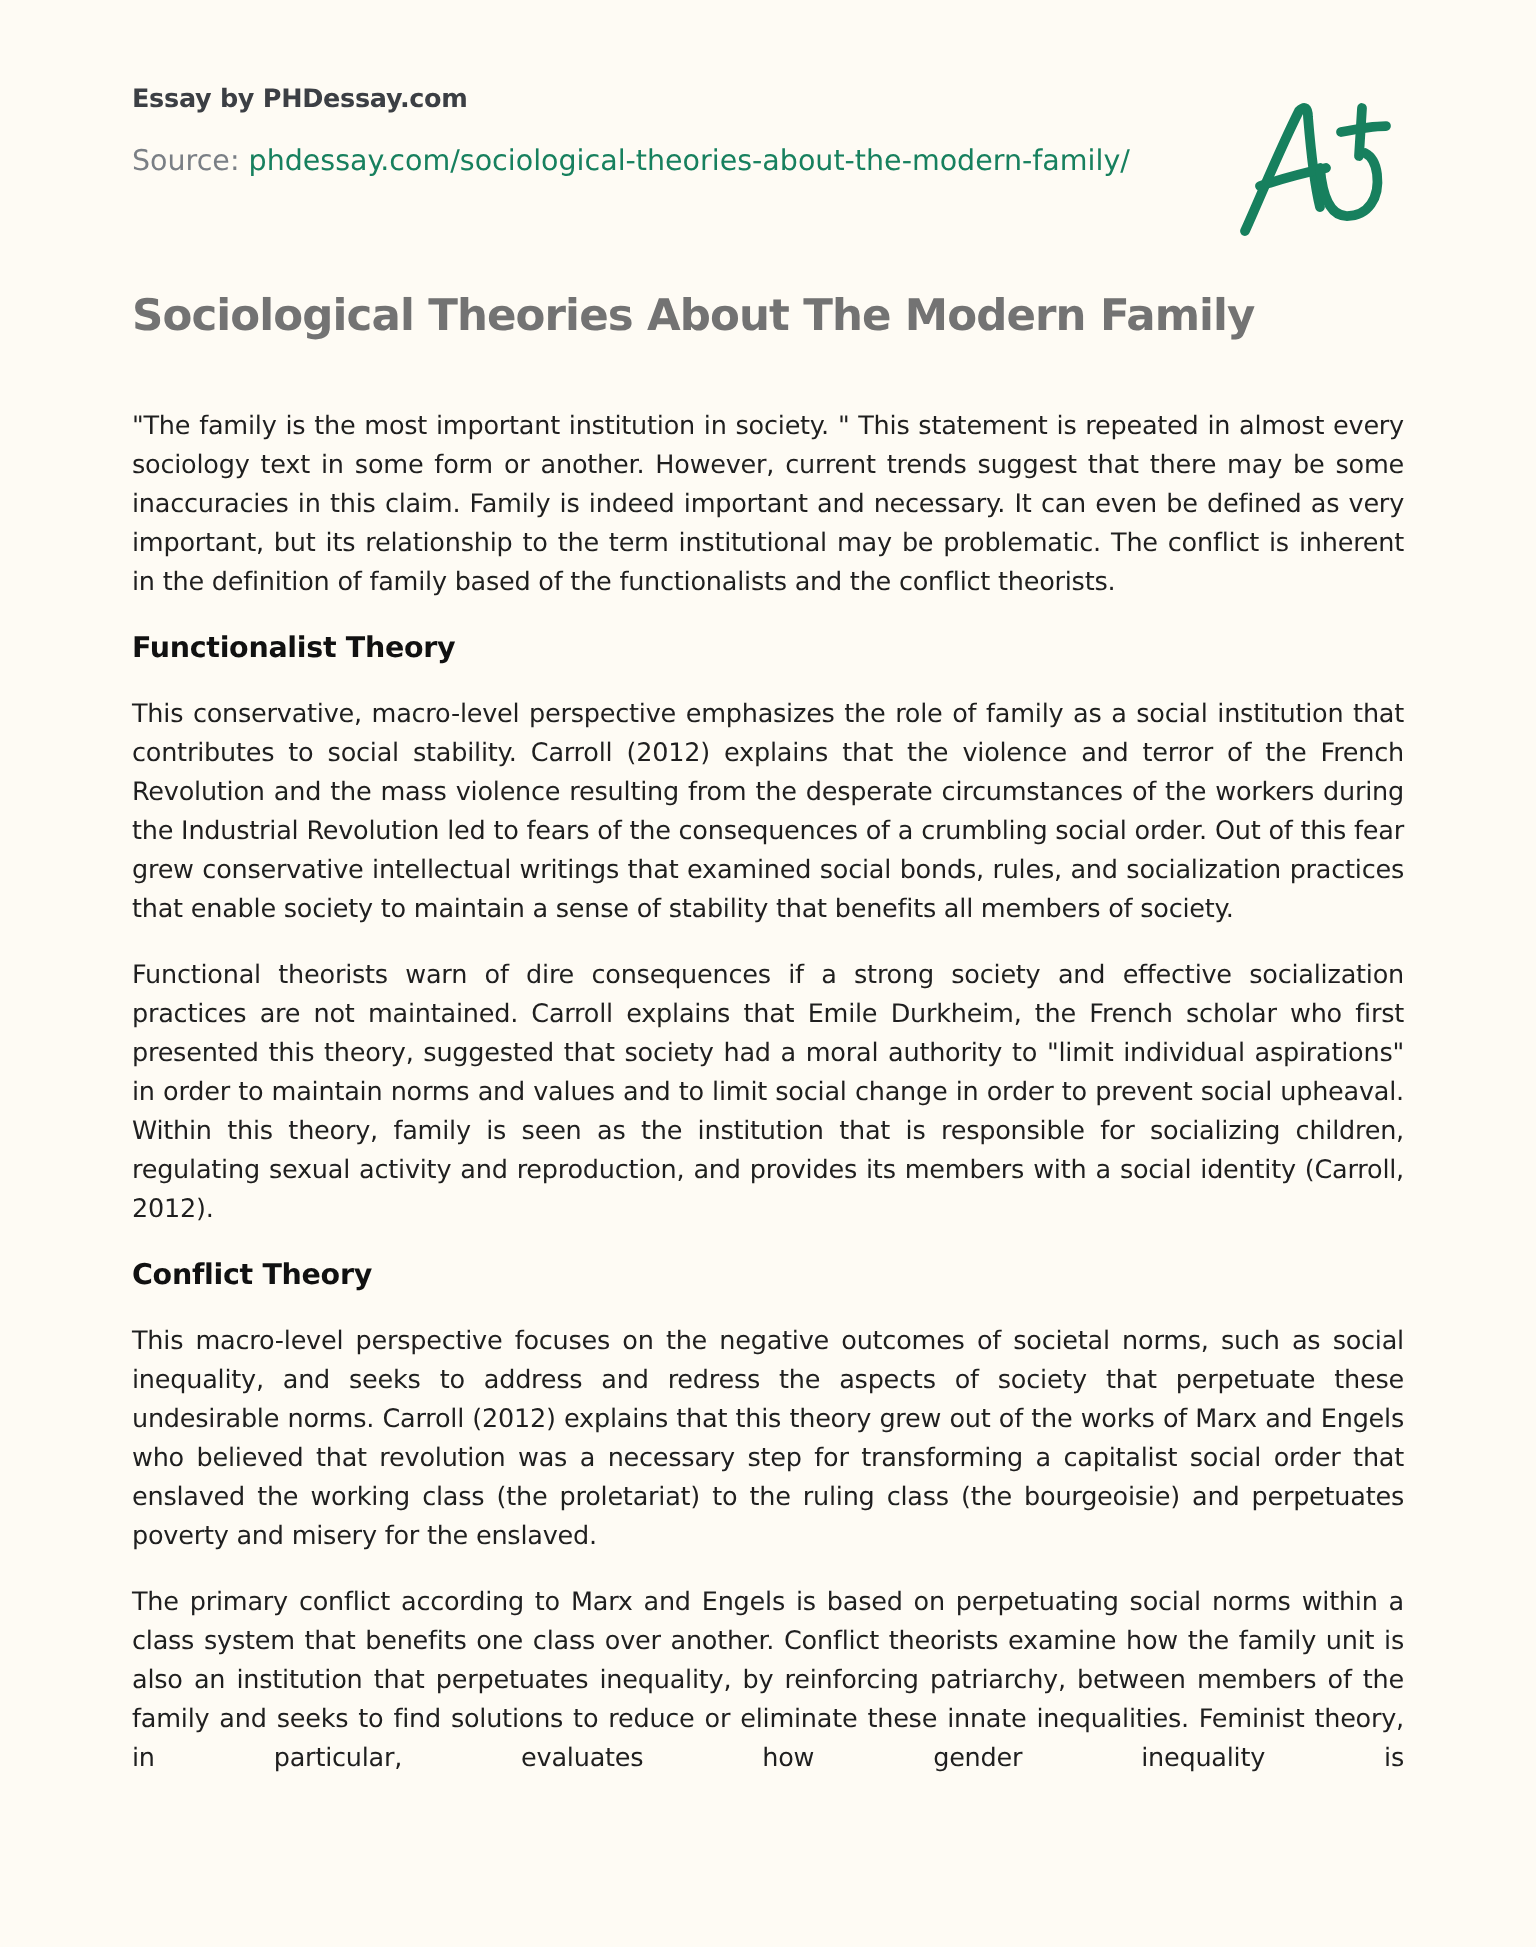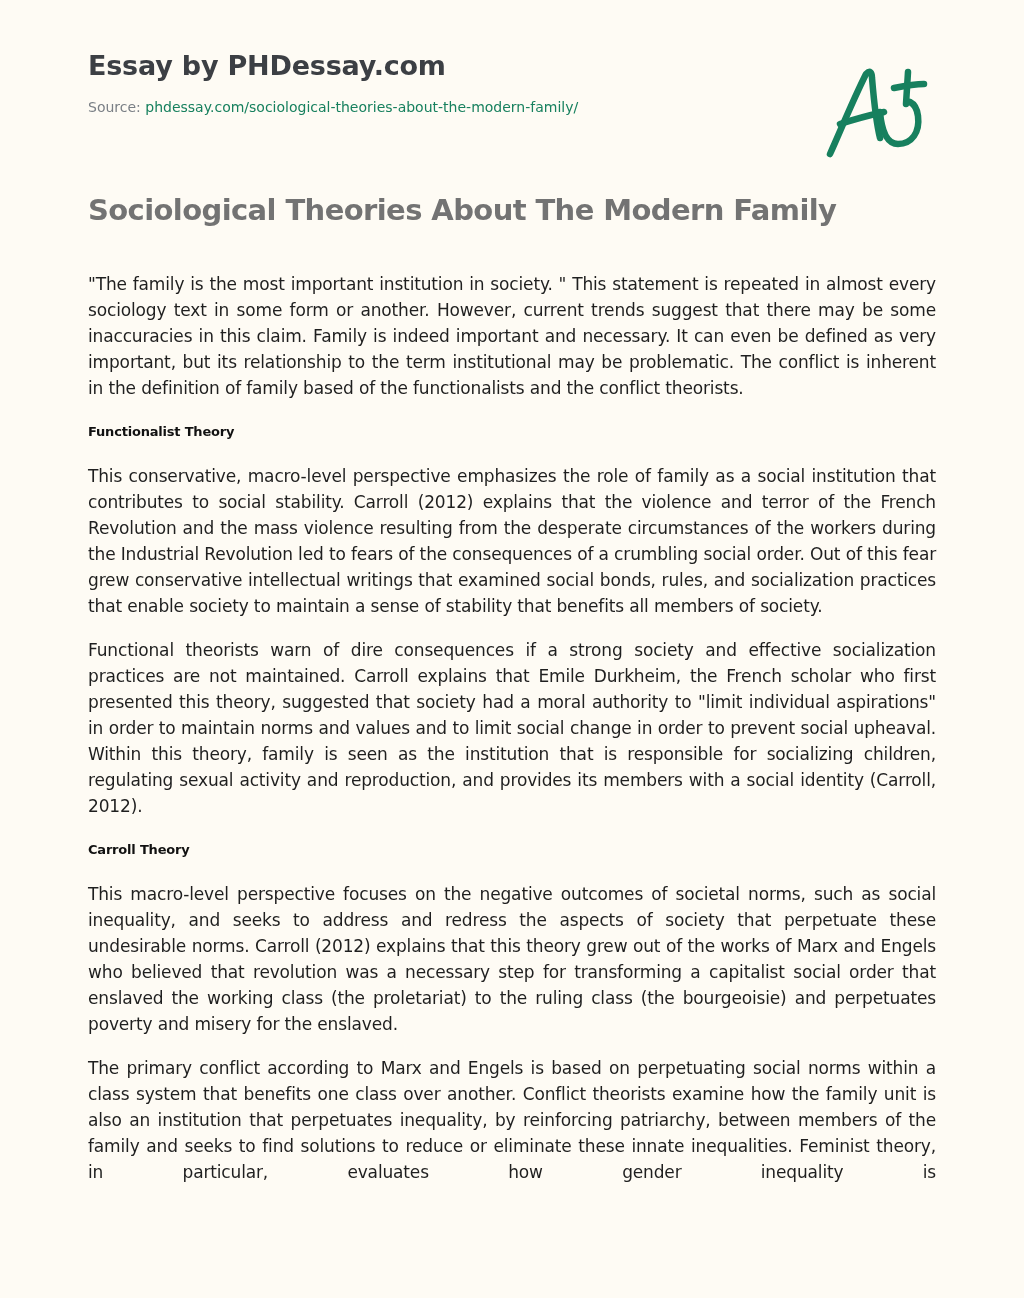--- a/index.html
+++ b/index.html
@@ -17,29 +17,29 @@
     }
     .header {
       position: absolute;
       left: 88px;
       top: 50px;
       width: 700px;
     }
     .brand {
       font-family: "DejaVu Sans", sans-serif;
       font-weight: bold;
-      font-size: 27px;
+      font-size: 17px;
       color: #3c3f44;
       letter-spacing: -0.2px;
       margin: 0;
       line-height: 32px;
     }
     .source {
       margin-top: 16px;
-      font-size: 14px;
+      font-size: 19px;
       line-height: 18px;
       color: #7a7f85;
       white-space: nowrap;
     }
     .source a {
       color: #17805e;
       text-decoration: none;
     }
     .logo {
       position: absolute;
@@ -70,21 +70,21 @@
     .content p {
       margin: 0 0 18px 0;
       font-size: 17px;
       line-height: 26px;
       text-align: justify;
       letter-spacing: -0.15px;
       color: #1f1f1f;
     }
     .content h2 {
       margin: 0 0 18px 0;
-      font-size: 13px;
+      font-size: 19px;
       line-height: 26px;
       font-weight: bold;
       color: #111;
       letter-spacing: -0.2px;
     }
   </style>
 </head>
 <body>
 
 <header class="header">
@@ -114,17 +114,17 @@
 <main class="content">
   <p>"The family is the most important institution in society. " This statement is repeated in almost every sociology text in some form or another. However, current trends suggest that there may be some inaccuracies in this claim. Family is indeed important and necessary. It can even be defined as very important, but its relationship to the term institutional may be problematic. The conflict is inherent in the definition of family based of the functionalists and the conflict theorists.</p>
 
   <section>
     <h2>Functionalist Theory</h2>
     <p>This conservative, macro-level perspective emphasizes the role of family as a social institution that contributes to social stability. Carroll (2012) explains that the violence and terror of the French Revolution and the mass violence resulting from the desperate circumstances of the workers during the Industrial Revolution led to fears of the consequences of a crumbling social order. Out of this fear grew conservative intellectual writings that examined social bonds, rules, and socialization practices that enable society to maintain a sense of stability that benefits all members of society.</p>
     <p>Functional theorists warn of dire consequences if a strong society and effective socialization practices are not maintained. Carroll explains that Emile Durkheim, the French scholar who first presented this theory, suggested that society had a moral authority to "limit individual aspirations" in order to maintain norms and values and to limit social change in order to prevent social upheaval. Within this theory, family is seen as the institution that is responsible for socializing children, regulating sexual activity and reproduction, and provides its members with a social identity (Carroll, 2012).</p>
   </section>
 
   <section>
-    <h2>Carroll Theory</h2>
+    <h2>Conflict Theory</h2>
     <p>This macro-level perspective focuses on the negative outcomes of societal norms, such as social inequality, and seeks to address and redress the aspects of society that perpetuate these undesirable norms. Carroll (2012) explains that this theory grew out of the works of Marx and Engels who believed that revolution was a necessary step for transforming a capitalist social order that enslaved the working class (the proletariat) to the ruling class (the bourgeoisie) and perpetuates poverty and misery for the enslaved.</p>
     <p style="text-align-last: justify;">The primary conflict according to Marx and Engels is based on perpetuating social norms within a class system that benefits one class over another. Conflict theorists examine how the family unit is also an institution that perpetuates inequality, by reinforcing patriarchy, between members of the family and seeks to find solutions to reduce or eliminate these innate inequalities. Feminist theory, in particular, evaluates how gender inequality is</p>
   </section>
 </main>
 
 </body></html>

